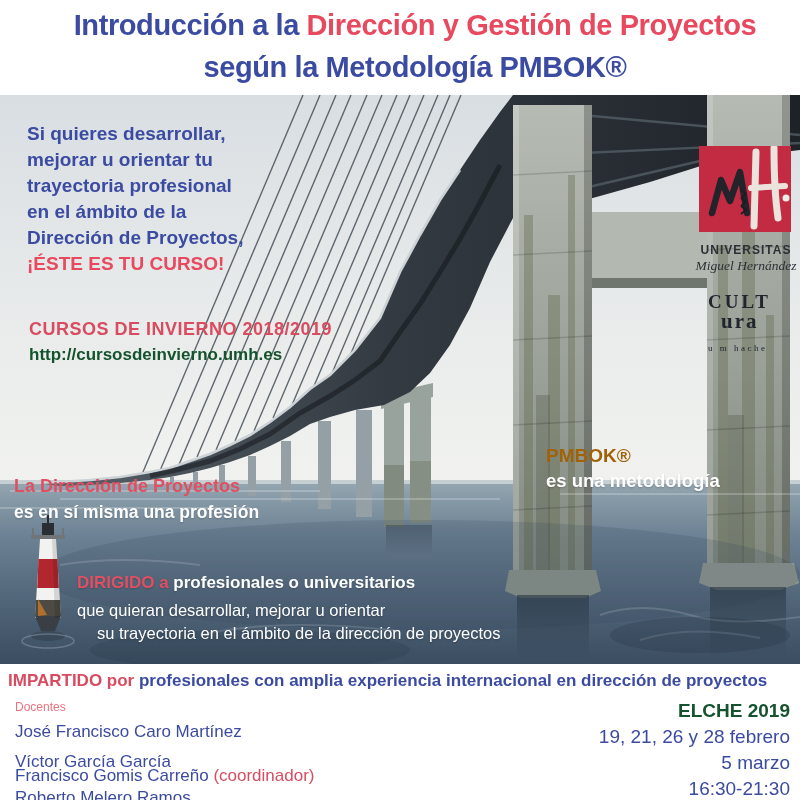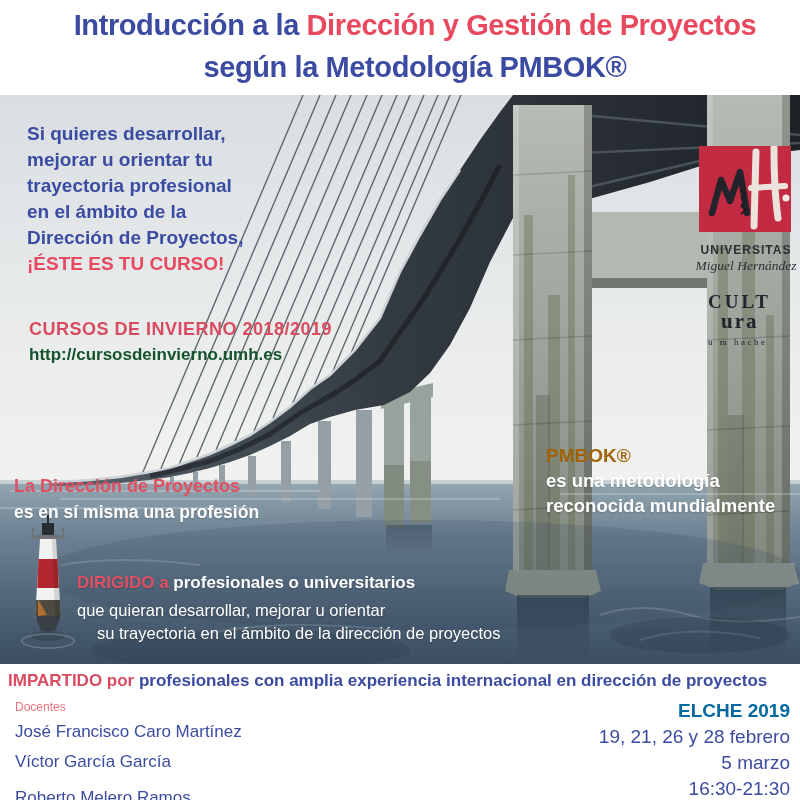--- a/index.html
+++ b/index.html
@@ -32,31 +32,31 @@
   .dirigido .sub{font-size:16.5px;font-weight:400;color:#ffffff;margin-top:6px;line-height:23px;
                  text-shadow:0 1px 2px rgba(0,0,0,.25);}
   
   .umh-square{position:absolute;left:699px;top:51px;width:92px;height:86px;background:#c32b42;}
   .umh-words{position:absolute;left:690px;top:148px;width:112px;text-align:center;color:#2c3036;}
   .umh-words .u{font-size:12px;font-weight:700;letter-spacing:1px;}
   .umh-words .m{font-family:"Liberation Serif",serif;font-style:italic;font-size:13.5px;margin-top:1px;}
   .cult{position:absolute;left:708px;top:196px;color:#20252e;font-family:"Liberation Serif",serif;}
   .cult .a{font-size:19px;letter-spacing:3px;font-weight:700;}
   .cult .b{font-size:21px;letter-spacing:2px;font-weight:700;margin-left:13px;margin-top:-4px;}
-  .cult .c{font-size:9px;letter-spacing:2.5px;margin-top:3px;}
+  .cult .c{font-size:9px;letter-spacing:2.5px;margin-top:9px;}
   
   .ftr{position:absolute;left:0;top:664px;width:800px;height:136px;background:#ffffff;}
   .ftr .imp{position:absolute;left:8px;top:7px;font-size:17px;font-weight:700;white-space:nowrap;}
   .ftr .imp .r{color:#d94b60;}
   .ftr .imp .b{color:#3b4ba1;}
   .ftr .doc{position:absolute;left:15px;top:36px;font-size:12px;color:#ec7280;}
   .ftr .nm{position:absolute;left:15px;font-size:17px;color:#3b4ba1;white-space:nowrap;}
   .ftr .nm .coord{color:#d94b60;}
   .ftr .right{position:absolute;right:10px;text-align:right;white-space:nowrap;}
-  .ftr .elche{top:36px;font-size:19px;color:#0369a1;font-weight:700;}
+  .ftr .elche{top:36px;font-size:19px;color:#14532d;font-weight:700;}
   .ftr .sched{font-size:19px;color:#3b4ba1;}
 </style>
 </head>
 <body>
 
 <div class="poster">
 
   <div class="hdr">
     <div class="l1"><span class="blue">Introducción a la </span><span class="hred">Dirección y Gestión de Proyectos</span></div>
     <div class="l2 blue">según la Metodología PMBOK®</div>
@@ -238,21 +238,20 @@
     </div>
 
     <div class="ov direccion">
       <div class="r">La Dirección de Proyectos</div>
       <div class="w">es en sí misma una profesión</div>
     </div>
 
     <div class="ov pmbok">
       <div class="r">PMBOK®</div>
       <div class="w">es una metodología</div>
-      <div class="w">reconocida mundialmente</div>
     </div>
 
     <div class="ov dirigido">
       <div class="line1"><span class="r">DIRIGIDO a</span><span> profesionales o universitarios</span></div>
       <div class="sub">que quieran desarrollar, mejorar u orientar</div>
       <div class="sub" style="margin-top:0;margin-left:20px;">su trayectoria en el ámbito de la dirección de proyectos</div>
     </div>
 
     <div class="umh-square">
       <svg width="92" height="86" viewBox="0 0 92 86">
@@ -279,20 +278,21 @@
       <div class="b">ura</div>
       <div class="c">u m hache</div>
     </div>
   </div>
 
   <div class="ftr">
     <div class="imp"><span class="r">IMPARTIDO por</span><span class="b"> profesionales con amplia experiencia internacional en dirección de proyectos</span></div>
     <div class="doc">Docentes</div>
     <div class="nm" style="top:58px;">José Francisco Caro Martínez</div>
     <div class="nm" style="top:80px;margin-top:8px;">Víctor García García</div>
+    <div class="nm" style="top:102px;"><span>Francisco Gomis Carreño </span><span class="coord">(coordinador)</span></div>
     <div class="nm" style="top:124px;">Roberto Melero Ramos</div>
 
     <div class="right elche">ELCHE 2019</div>
     <div class="right sched" style="top:62px;">19, 21, 26 y 28 febrero</div>
     <div class="right sched" style="top:88px;">5 marzo</div>
     <div class="right sched" style="top:114px;text-align:right;">16:30-21:30</div>
   </div>
 
 </div>
 

